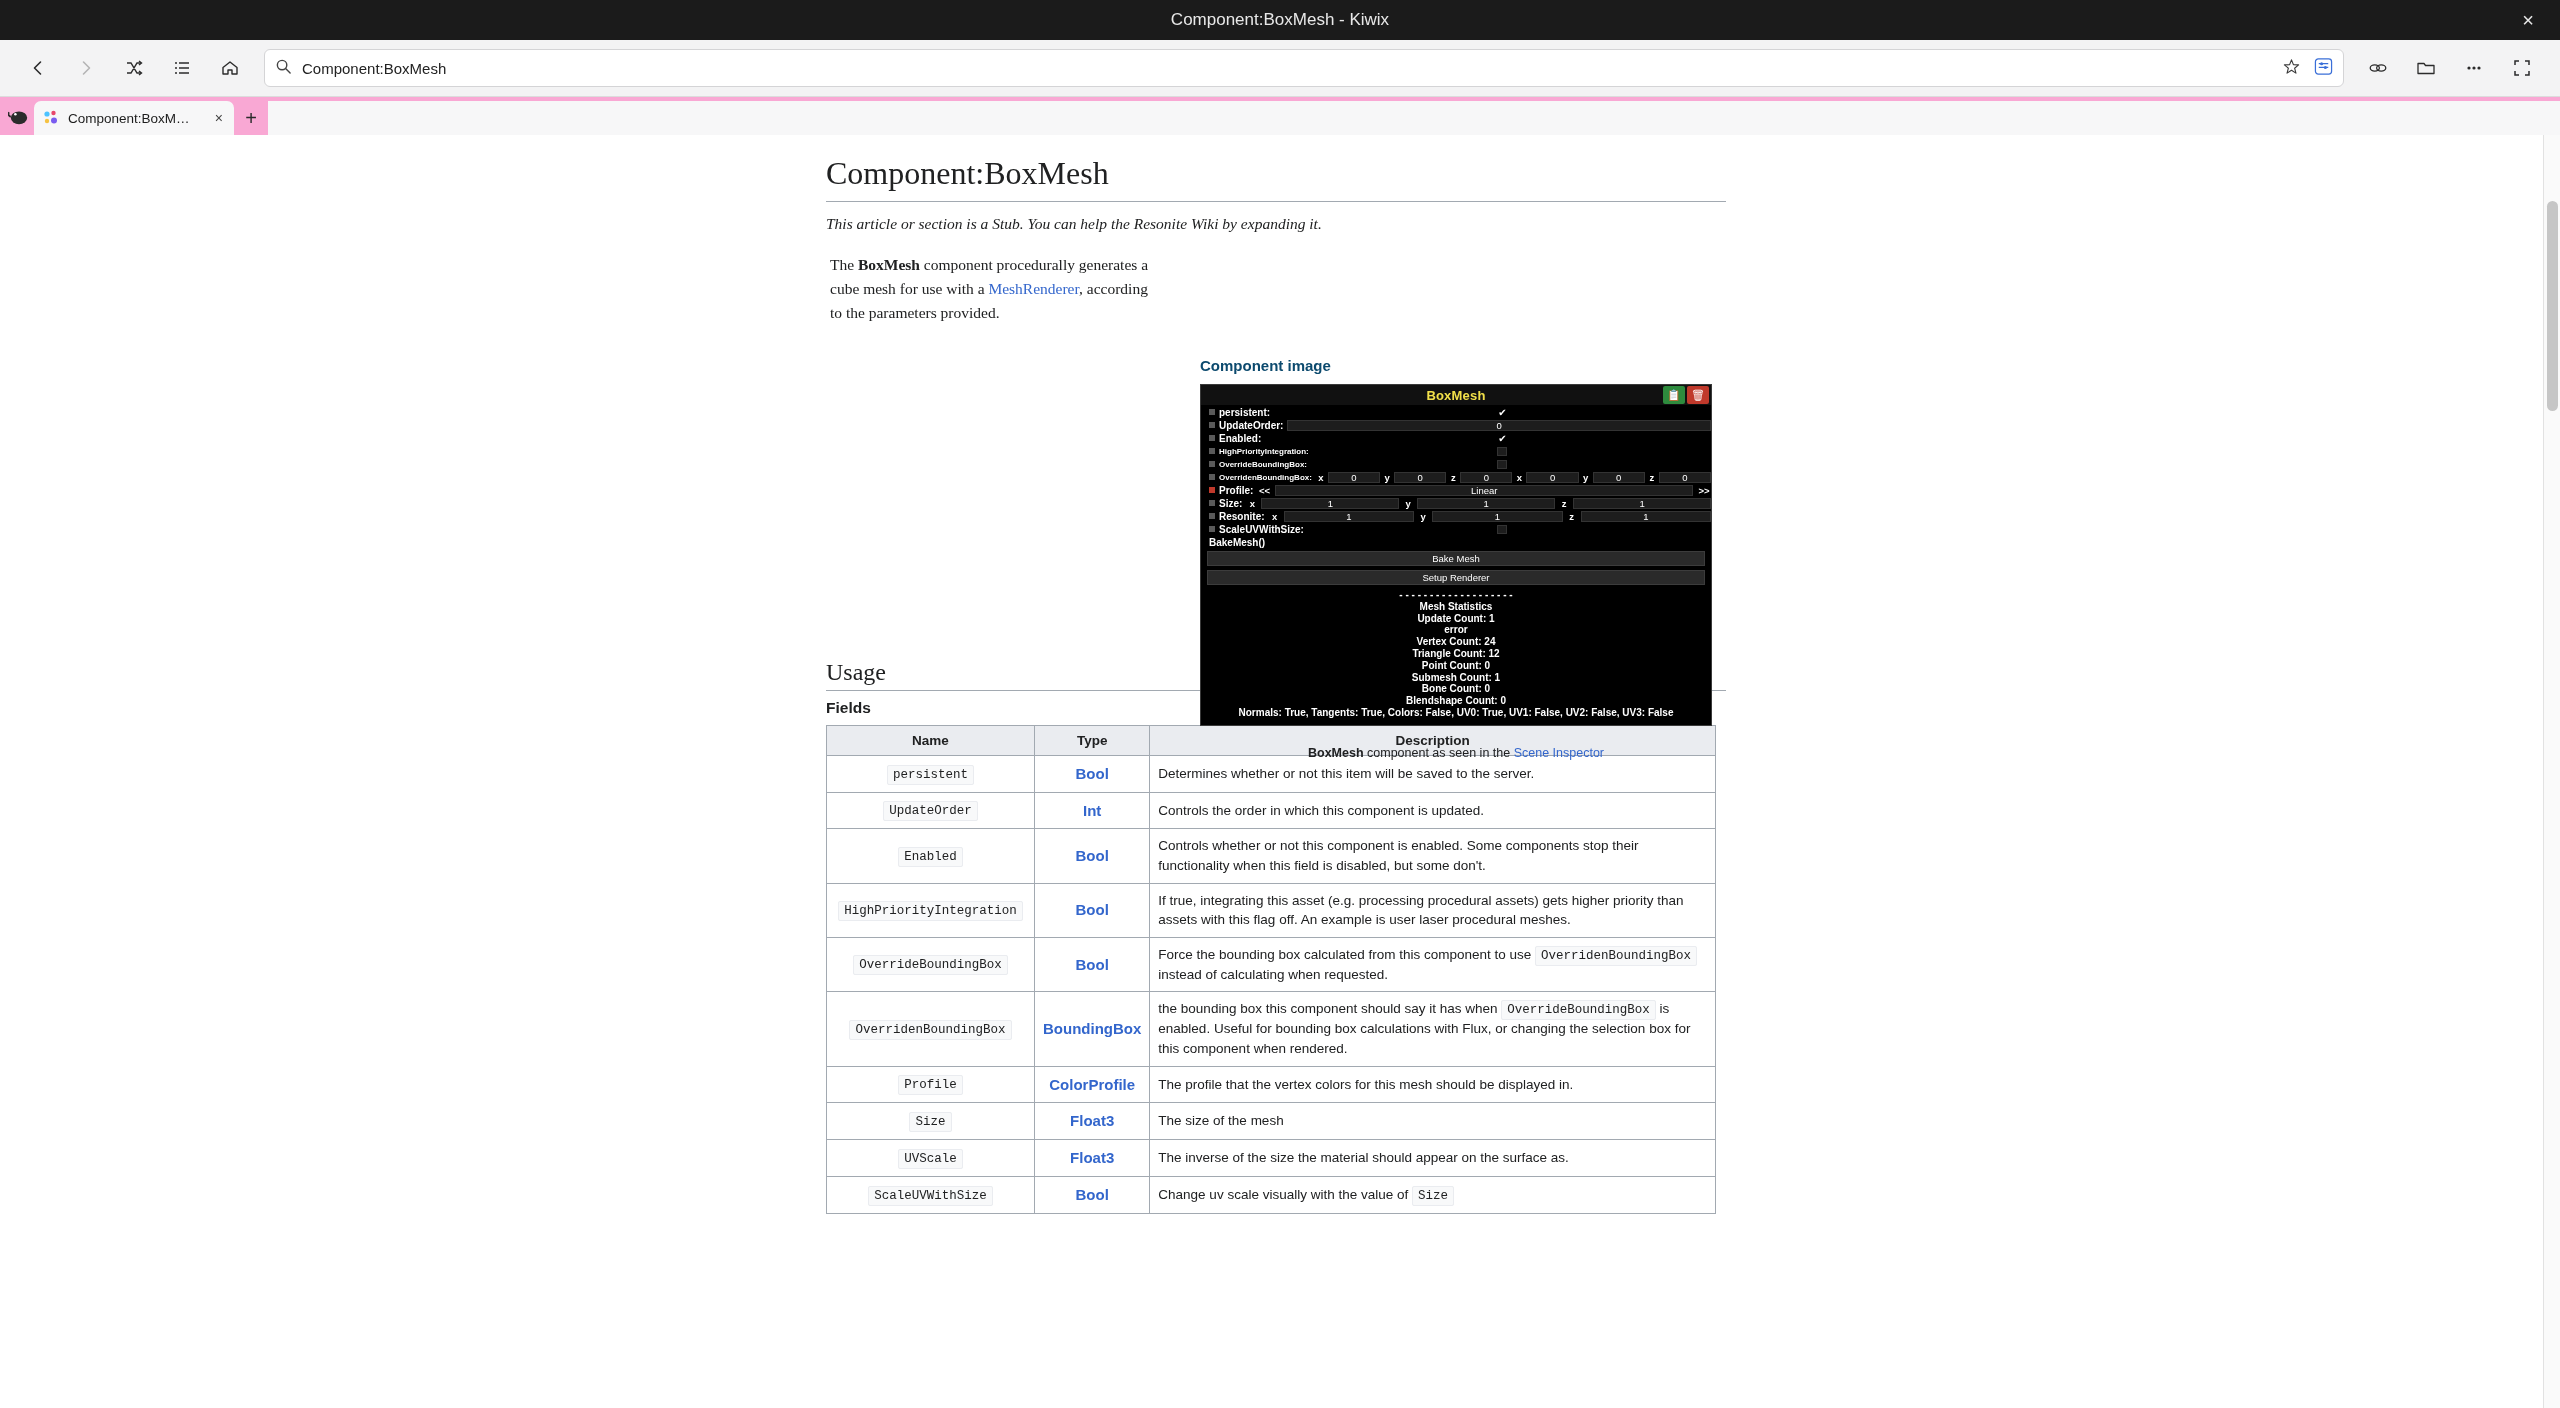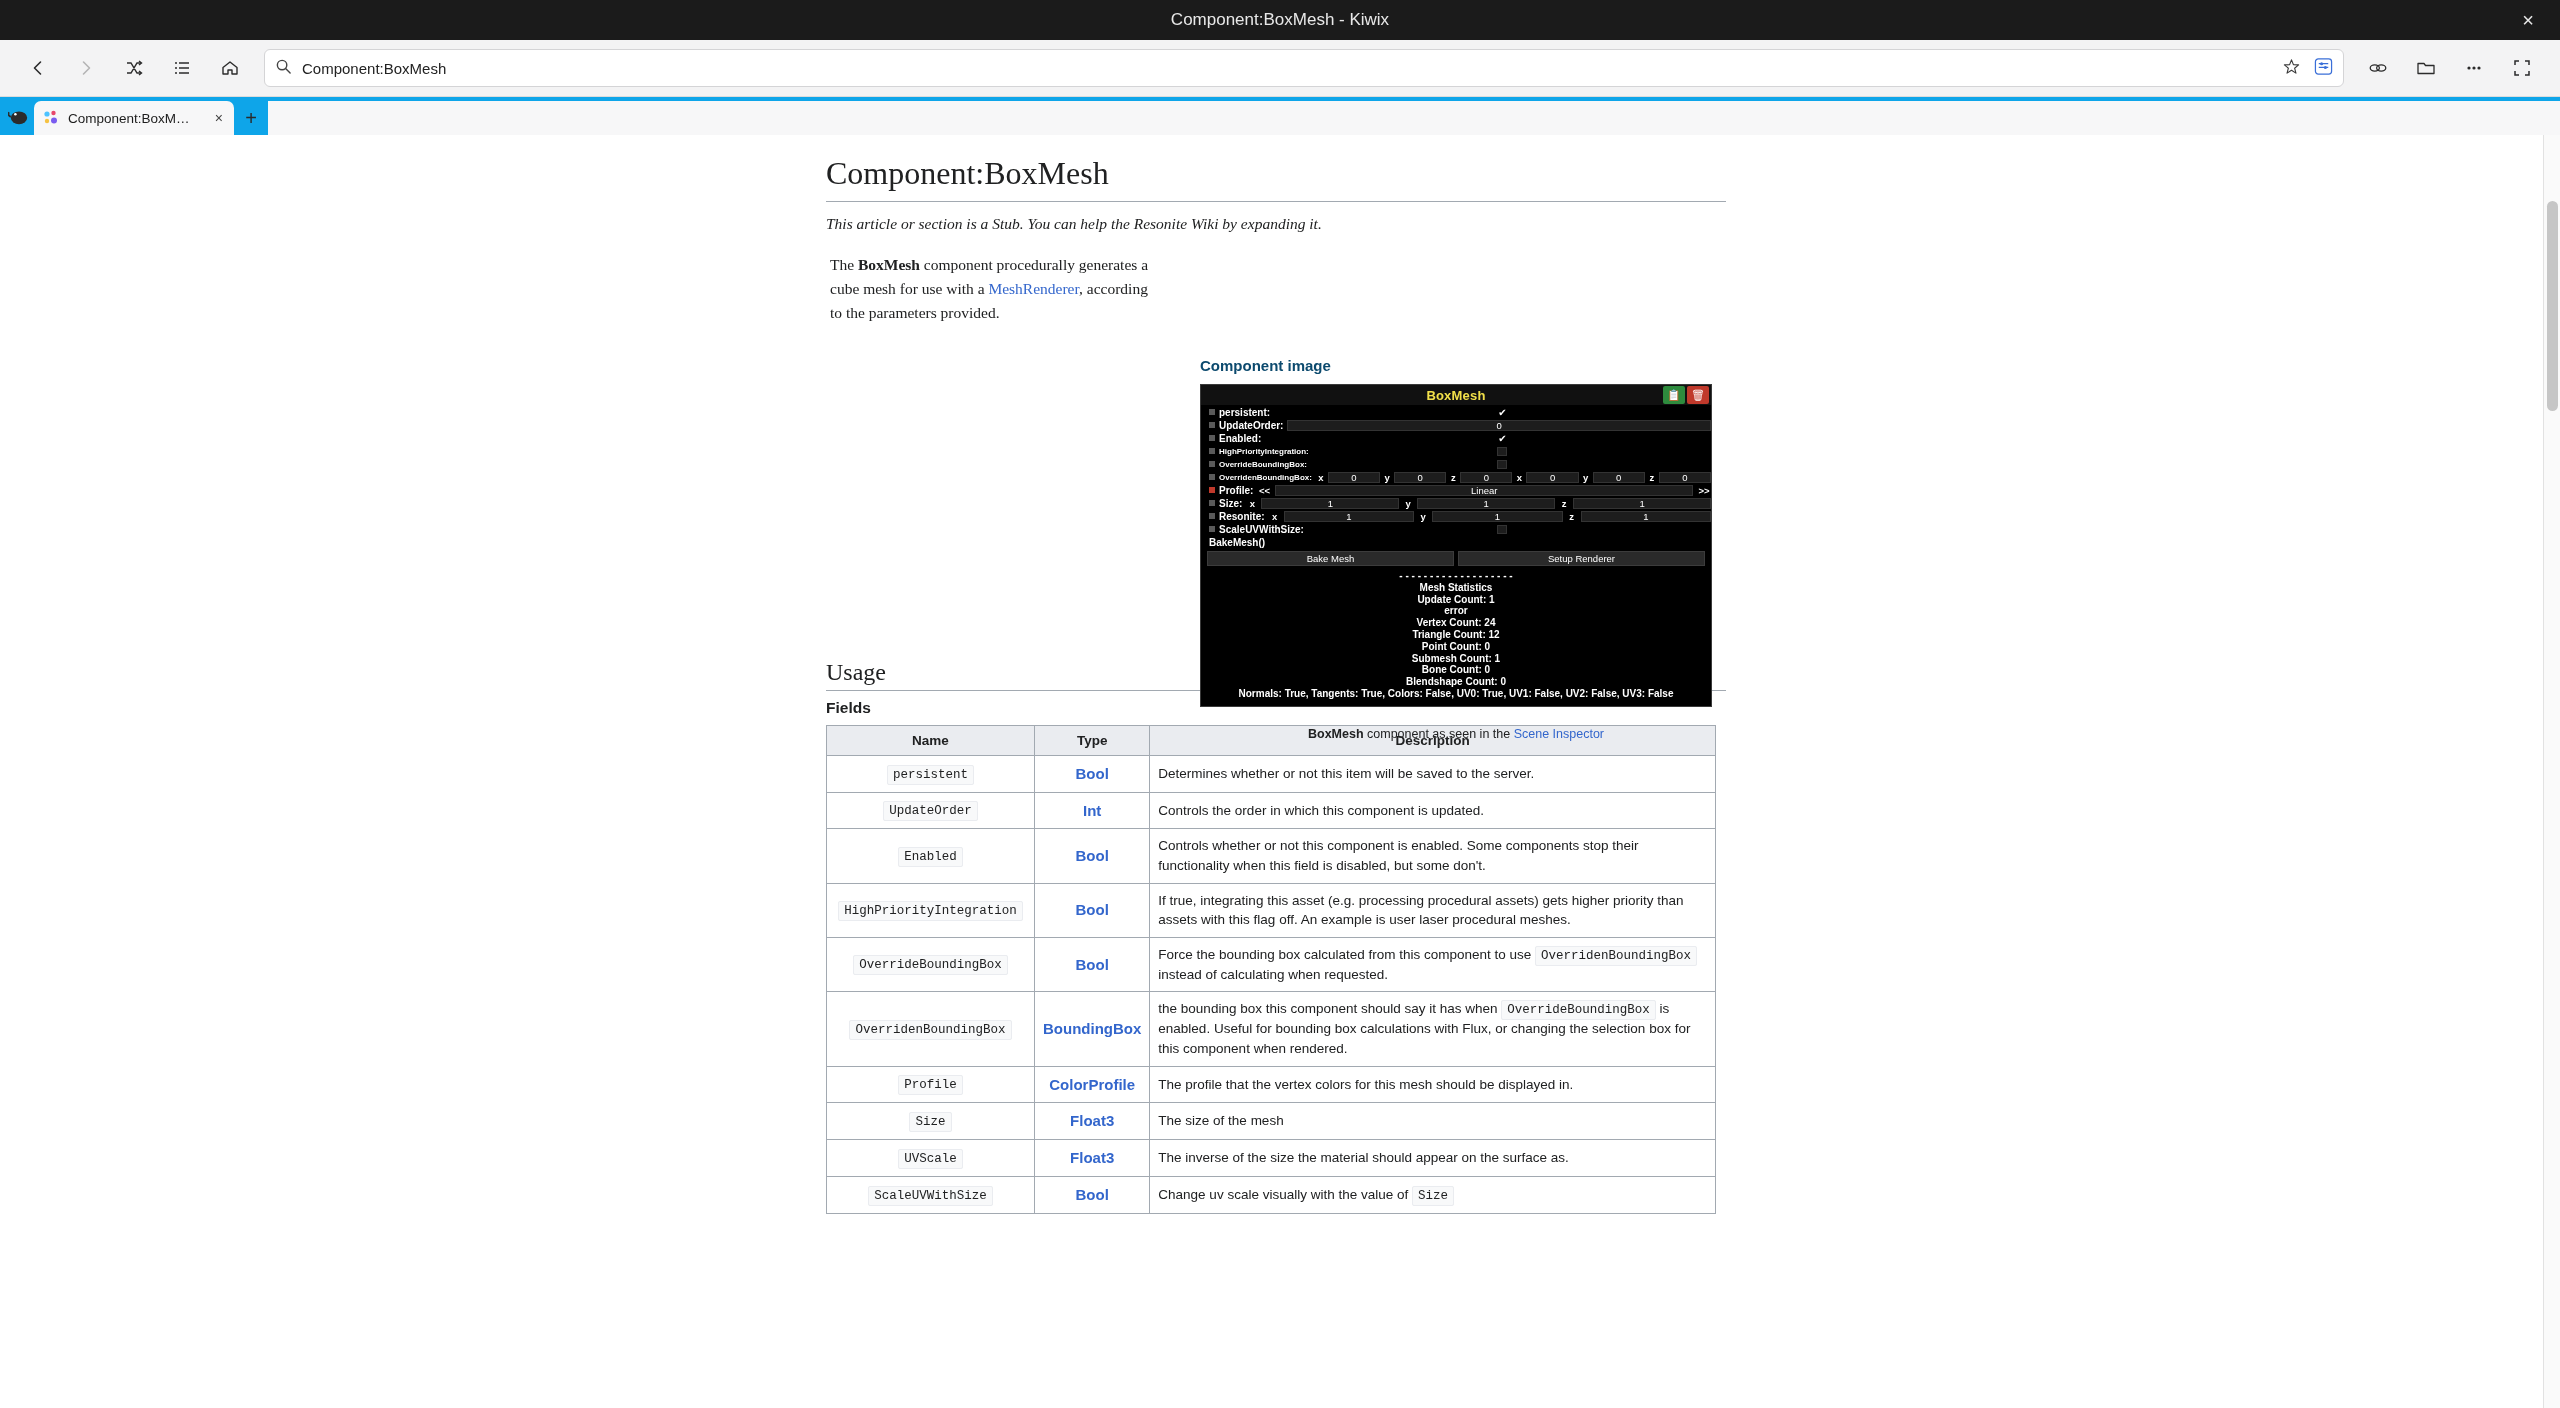--- a/index.html
+++ b/index.html
@@ -67,21 +67,21 @@
   .urlbar .url-text {
     font-size: 15px;
     color: #232323;
     flex: 1;
   }
   .urlbar .right-icons { display: flex; align-items: center; gap: 14px; color: #3a3a3a; }
 
   
   .tabstrip {
     height: 38px;
-    background: #0ea5e9;
+    background: #f9a8d4;
     display: flex;
     align-items: flex-end;
     padding-left: 4px;
   }
   .tab-appicon {
     width: 30px; height: 38px;
     display: flex; align-items: center; justify-content: center;
   }
   .tab {
     height: 34px;
@@ -226,21 +226,21 @@
     background: #1d1d1d;
     border: 1px solid #333;
     height: 11px;
     display: flex;
     align-items: center;
     justify-content: center;
     font-size: 9.5px;
     color: #fff;
   }
   .axis { color: #fff; font-weight: bold; font-size: 9.5px; }
-  .btnrow { display: flex; gap: 4px; padding: 2px 6px; }
+  .btnrow { display: flex; gap: 4px; padding: 2px 6px; flex-direction: column; }
   .grbtn {
     flex: 1;
     background: #2a2a2a;
     border: 1px solid #3c3c3c;
     text-align: center;
     font-size: 9.5px;
     color: #fff;
     padding: 1px 0;
   }
   .stats {

